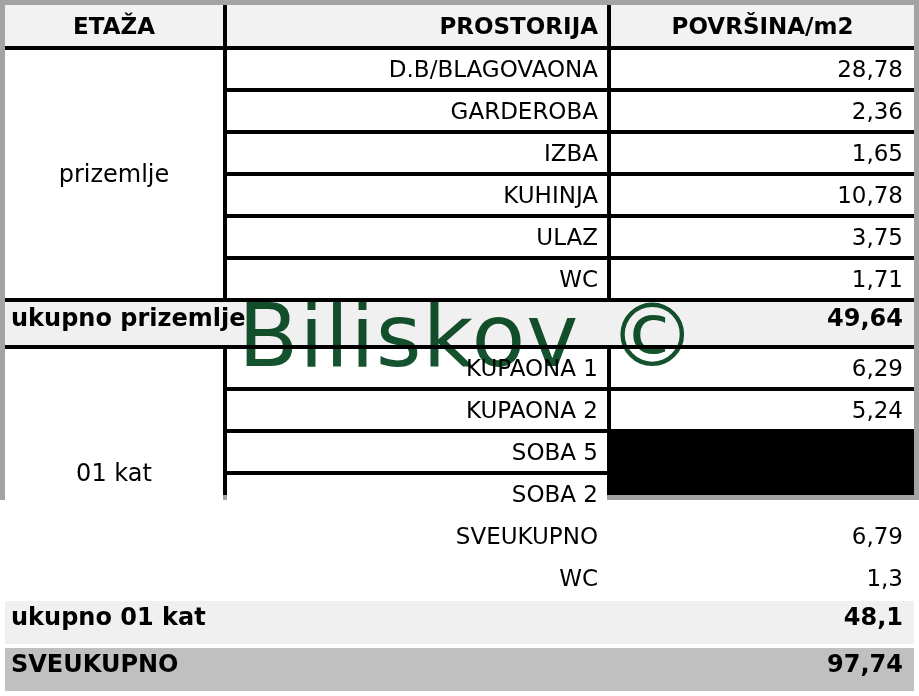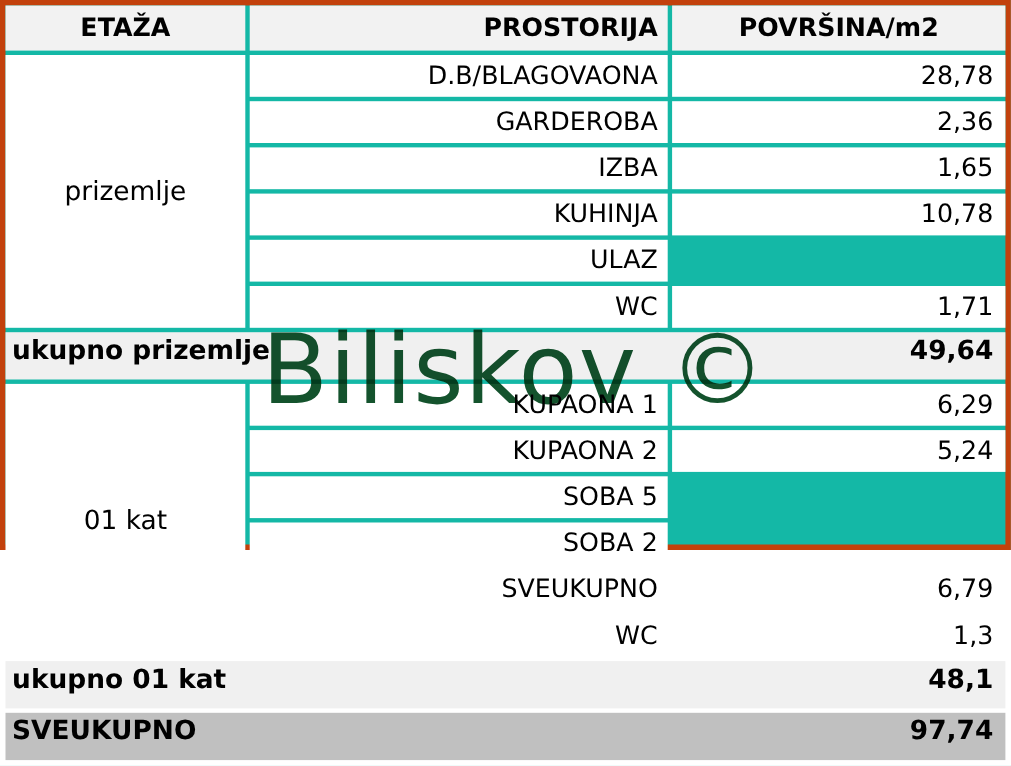--- a/index.html
+++ b/index.html
@@ -7,22 +7,22 @@
     position:relative;
     width:919px;height:696px;
     font-family:"DejaVu Sans","Liberation Sans",sans-serif;
     color:#000;
     overflow:hidden;
   }
   .grid{
     position:relative;
     box-sizing:border-box;
     width:919px;height:500px;
-    border:5px solid #c2410c;
-    background:#14b8a6;
+    border:5px solid #a3a3a3;
+    background:#000000;
     display:grid;
     grid-template-columns:218px 380px 1fr;
     grid-template-rows:41px repeat(6,38px) 43px repeat(6,38px) 43px 43px;
     gap:4px;
   }
   .cell{
     background:#fff;
     display:flex;
     align-items:center;
     font-size:23px;
@@ -77,20 +77,21 @@
     <div class="cell right" style="grid-row:3;grid-column:2">GARDEROBA</div>
     <div class="cell val" style="grid-row:3;grid-column:3">2,36</div>
 
     <div class="cell right" style="grid-row:4;grid-column:2">IZBA</div>
     <div class="cell val" style="grid-row:4;grid-column:3">1,65</div>
 
     <div class="cell right" style="grid-row:5;grid-column:2">KUHINJA</div>
     <div class="cell val" style="grid-row:5;grid-column:3">10,78</div>
 
     <div class="cell right" style="grid-row:6;grid-column:2">ULAZ</div>
+    <div class="cell val" style="grid-row:6;grid-column:3">3,75</div>
 
     <div class="cell right" style="grid-row:7;grid-column:2">WC</div>
     <div class="cell val" style="grid-row:7;grid-column:3">1,71</div>
 
     <div class="sumrow" style="grid-row:8">
       <span>ukupno prizemlje</span>
       <span>49,64</span>
     </div>
 
     <div class="cell floor" style="grid-row:9 / 15">01 kat</div>

